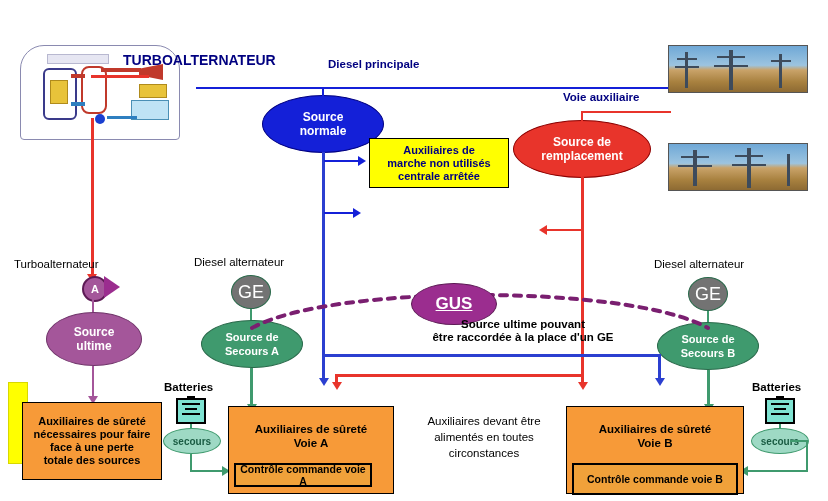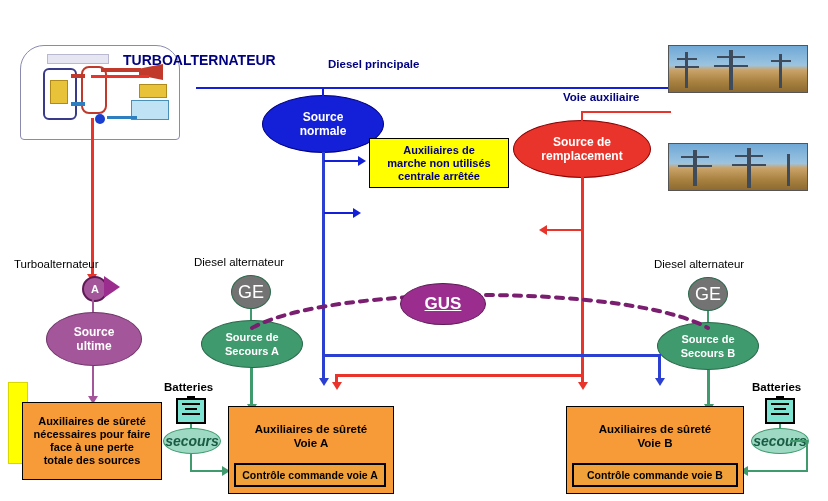--- a/index.html
+++ b/index.html
@@ -74,23 +74,22 @@
   .el-purple { background: #9b2d8f; border: 1px solid #5d1a55; }
   .el-mauve  { background: #a4569a; border: 1px solid #70356a; }
   .el-green  { background: #3f9a6e; border: 1px solid #2a6a4b; }
   .el-ge {
     background: #737373; border: 1px solid #2a6a4b;
     border-radius: 50%; color: #ffffff; font-weight: normal; font-size: 18px;
     box-sizing: border-box;
   }
   .el-secours {
     background: #9ed9c4; border: 1px solid #3f9a6e;
-    border-radius: 50%; color: #1a5c43; font-weight: bold; font-size: 14px;
-    box-sizing: border-box;
-    font-style: italic;
+    border-radius: 50%; color: #1a5c43; font-weight: bold; font-size: 10px;
+    box-sizing: border-box;
   }
 
   
   .label {
     font-size: 11.5px;
     color: #000000;
     line-height: 13px;
   }
   .label-bold { font-weight: bold; }
   .label-navy { color: #000080; font-weight: bold; }
@@ -278,22 +277,24 @@
   <div class="abs ellipse el-green ctr" style="left:657px; top:322px; width:102px; height:48px; font-size:11px; white-space:pre-line;">Source de
 Secours B</div>
 
   <div class="ln v-green" style="left:707px; top:370px; width:3px; height:42px;"></div>
   <div class="arr arr-d-green" style="left:704px; top:404px;"></div>
 
   <svg class="abs" style="left:240px; top:280px; width:480px; height:70px;" viewBox="0 0 480 70" preserveAspectRatio="none">
     <path d="M12,48 C90,4 390,4 468,48" fill="none" stroke="#7a1f70" stroke-width="4" stroke-dasharray="7,7" stroke-linecap="round"></path>
   </svg>
 
-  <div class="abs ellipse el-purple ctr" style="left:400px; top:283px; width:86px; height:42px; font-size:17px;text-decoration:underline;">GUS</div>
-
+  <div class="abs ellipse el-purple ctr" style="left:411px; top:283px; width:86px; height:42px; font-size:17px;text-decoration:underline;">GUS</div>
+
+  <div class="abs label label-bold ctr" style="left:373px; top:318px; width:300px; white-space:pre-line; font-size:11.5px;">Source ultime pouvant
+être raccordée à la place d'un GE</div>
 
   <div class="ln h-blue-thick" style="left:322px; top:354px; width:339px; height:3px;"></div>
   <div class="ln v-blue-thick" style="left:322px; top:354px; width:3px; height:28px;"></div>
   <div class="arr arr-d-blue" style="left:319px; top:378px;"></div>
   <div class="ln v-blue-thick" style="left:658px; top:354px; width:3px; height:28px;"></div>
   <div class="arr arr-d-blue" style="left:655px; top:378px;"></div>
 
   <div class="ln h-red-thick" style="left:335px; top:374px; width:249px; height:3px;"></div>
   <div class="ln v-red-thick" style="left:335px; top:374px; width:3px; height:12px;"></div>
   <div class="arr arr-d-red" style="left:332px; top:382px;"></div>
@@ -322,20 +323,23 @@
   </div>
   <div class="ln v-green" style="left:779px; top:424px; width:2px; height:8px;"></div>
   <div class="abs el-secours ctr" style="left:751px; top:428px; width:58px; height:26px;">secours</div>
   <div class="ln v-green" style="left:806px; top:440px; width:2px; height:32px;"></div>
   <div class="ln h-green" style="left:790px; top:440px; width:18px; height:2px;"></div>
   <div class="ln h-green" style="left:748px; top:470px; width:60px; height:2px;"></div>
   <div class="abs arr" style="left:740px; top:466px; border-top:5px solid transparent; border-bottom:5px solid transparent; border-right:8px solid #3f9a6e;"></div>
 
   <div class="abs box-orange ctr" style="left:228px; top:406px; width:166px; height:88px; white-space:pre-line; padding-bottom:28px;">Auxiliaires de sûreté
 Voie A</div>
-  <div class="abs box-cc ctr" style="left:234px; top:463px; width:152px; height:24px;">Contrôle commande voie A</div>
+  <div class="abs box-cc ctr" style="left:234px; top:463px; width:138px; height:24px;">Contrôle commande voie A</div>
 
   <div class="abs box-orange ctr" style="left:566px; top:406px; width:178px; height:88px; white-space:pre-line; padding-bottom:28px;">Auxiliaires de sûreté
 Voie B</div>
-  <div class="abs box-cc ctr" style="left:572px; top:463px; width:166px; height:24px;">Contrôle commande voie B</div>
-
+  <div class="abs box-cc ctr" style="left:572px; top:463px; width:166px; height:32px;">Contrôle commande voie B</div>
+
+  <div class="abs label ctr" style="left:404px; top:413px; width:160px; white-space:pre-line; font-size:11.5px; line-height:16px;">Auxiliaires devant être
+alimentés en toutes
+circonstances</div>
 
 </div>
 
 </body></html>

